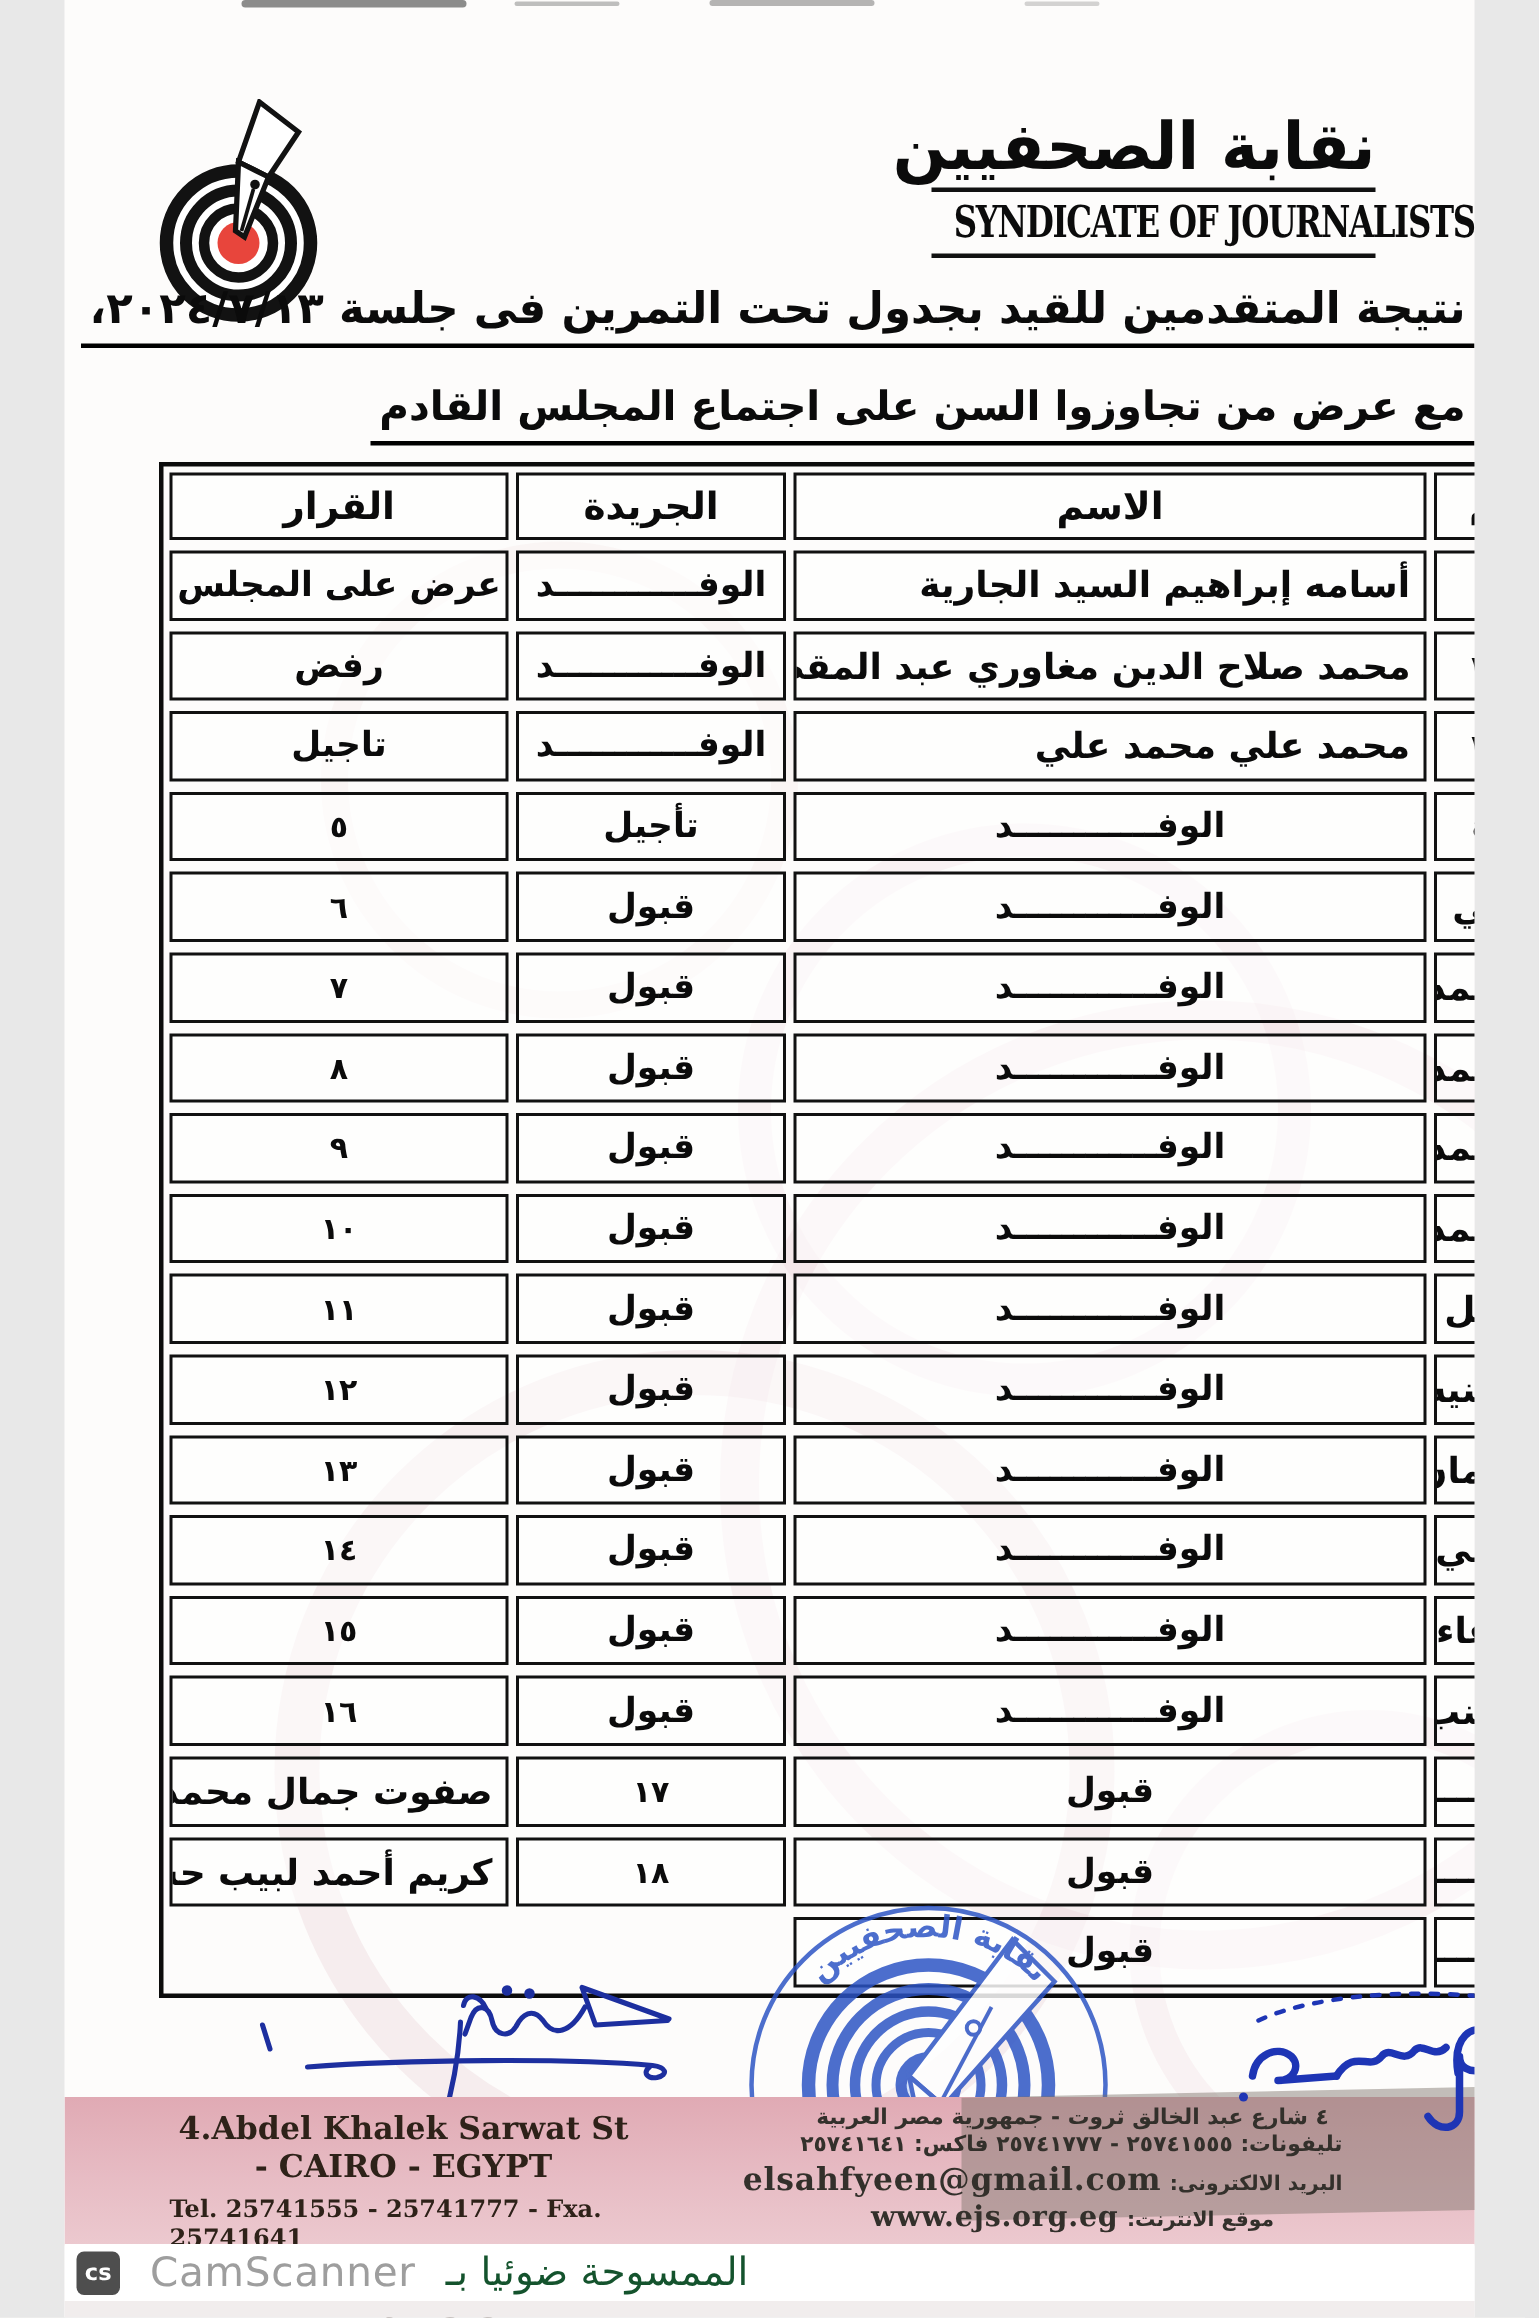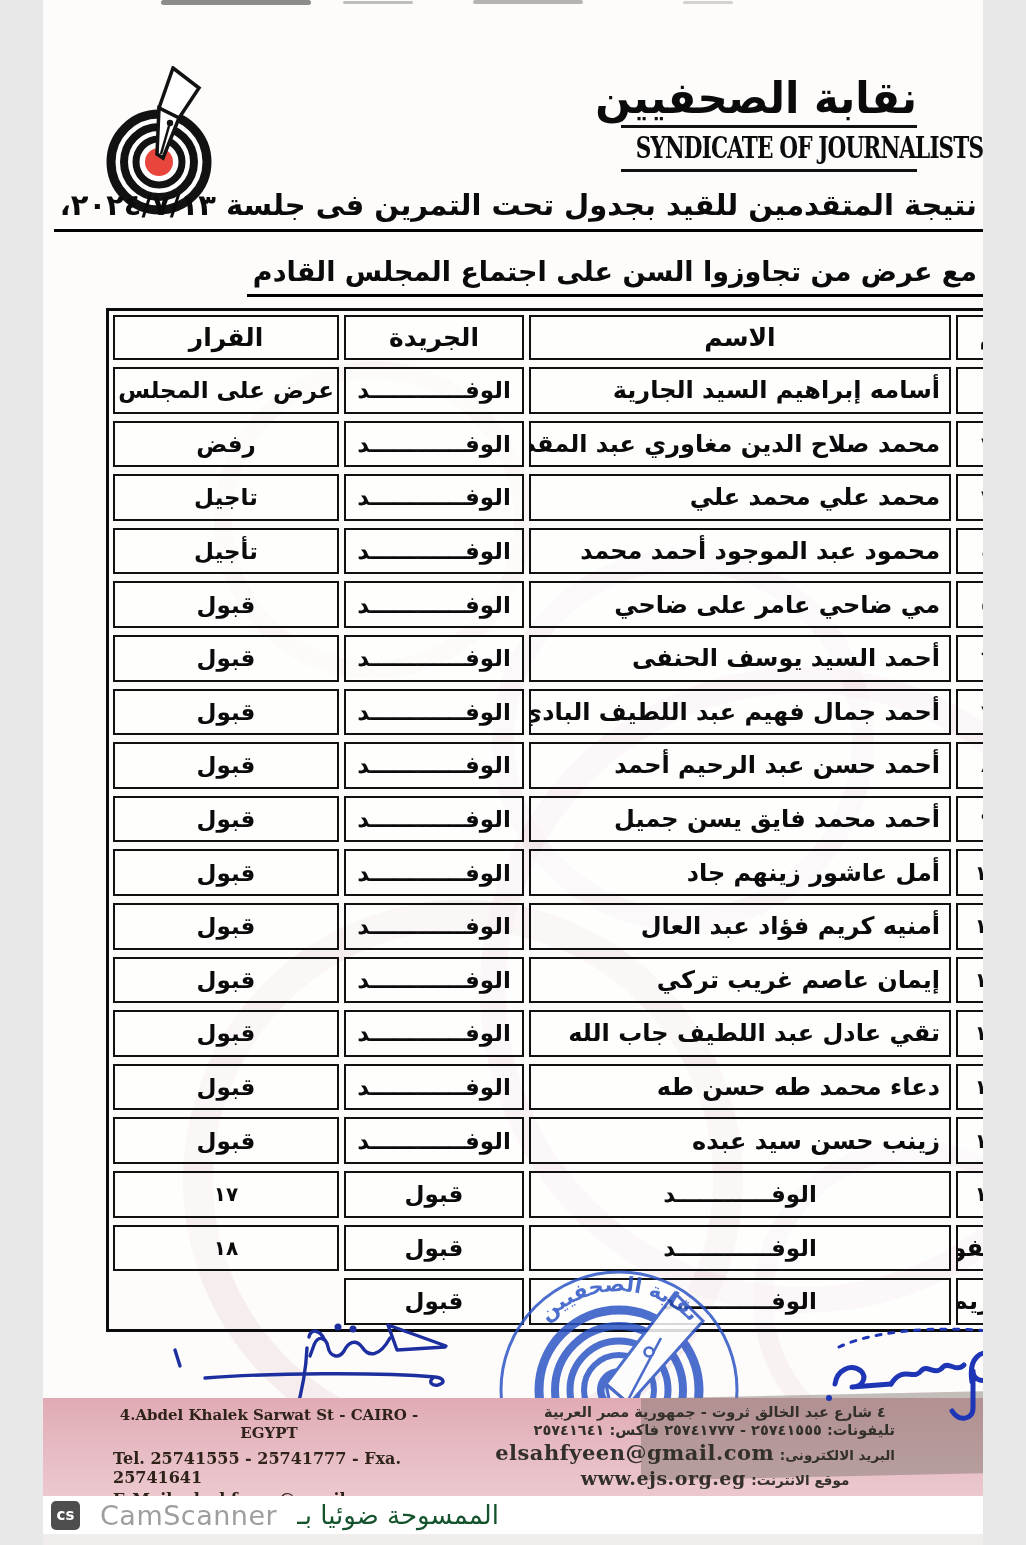--- a/index.html
+++ b/index.html
@@ -48,21 +48,21 @@
   #stamp{position:absolute;left:450px;top:1264px;opacity:.84;}
   #ghost-logo{position:absolute;left:468px;top:1392px;opacity:.5;}
   
   #footer-band{position:absolute;left:0;top:1398px;width:1026px;height:99px;
     background:linear-gradient(180deg,#e0aab4 0%,#e7bcc4 55%,#ecc9cf 100%);}
   #footer-shadow{position:absolute;left:598px;top:1394px;width:428px;height:82px;
     background:rgba(122,114,104,.45);transform:skewY(-1.2deg);}
   #footer-en{position:absolute;left:70px;top:1406px;width:312px;
     color:#2e2219;font-family:"DejaVu Serif",serif;font-weight:bold;
     text-align:center;}
-  #footer-en .l1{font-size:15px;}
+  #footer-en .l1{font-size:21px;}
   #footer-en .l2{font-size:16px;margin-top:7px;text-align:left;}
   #footer-en .l3{font-size:16px;margin-top:3px;text-align:left;}
   #footer-en .l4{font-size:15px;margin-top:5px;}
   #footer-ar{position:absolute;right:88px;top:1404px;width:360px;direction:rtl;
     text-align:center;color:#33302b;font-weight:bold;}
   #footer-ar .line{margin-bottom:2px;white-space:nowrap;}
   #footer-ar .small{font-size:14.5px;}
   #footer-ar .lbl{font-size:13.5px;}
   #footer-ar .val{font-family:"DejaVu Serif",serif;font-size:21px;
     letter-spacing:.5px;direction:ltr;unicode-bidi:embed;}
@@ -136,21 +136,20 @@
       <div class="cell decision">عرض على المجلس</div>
       <div class="cell no">٢</div>
       <div class="cell name">محمد صلاح الدين مغاوري عبد المقصود</div>
       <div class="cell paper">الوفــــــــــــد</div>
       <div class="cell decision">رفض</div>
       <div class="cell no">٣</div>
       <div class="cell name">محمد علي محمد علي</div>
       <div class="cell paper">الوفــــــــــــد</div>
       <div class="cell decision">تاجيل</div>
       <div class="cell no">٤</div>
-      <div class="cell name">محمود عبد الموجود أحمد محمد</div>
       <div class="cell paper">الوفــــــــــــد</div>
       <div class="cell decision">تأجيل</div>
       <div class="cell no">٥</div>
       <div class="cell name">مي ضاحي عامر على ضاحي</div>
       <div class="cell paper">الوفــــــــــــد</div>
       <div class="cell decision">قبول</div>
       <div class="cell no">٦</div>
       <div class="cell name">أحمد السيد يوسف الحنفى</div>
       <div class="cell paper">الوفــــــــــــد</div>
       <div class="cell decision">قبول</div>

